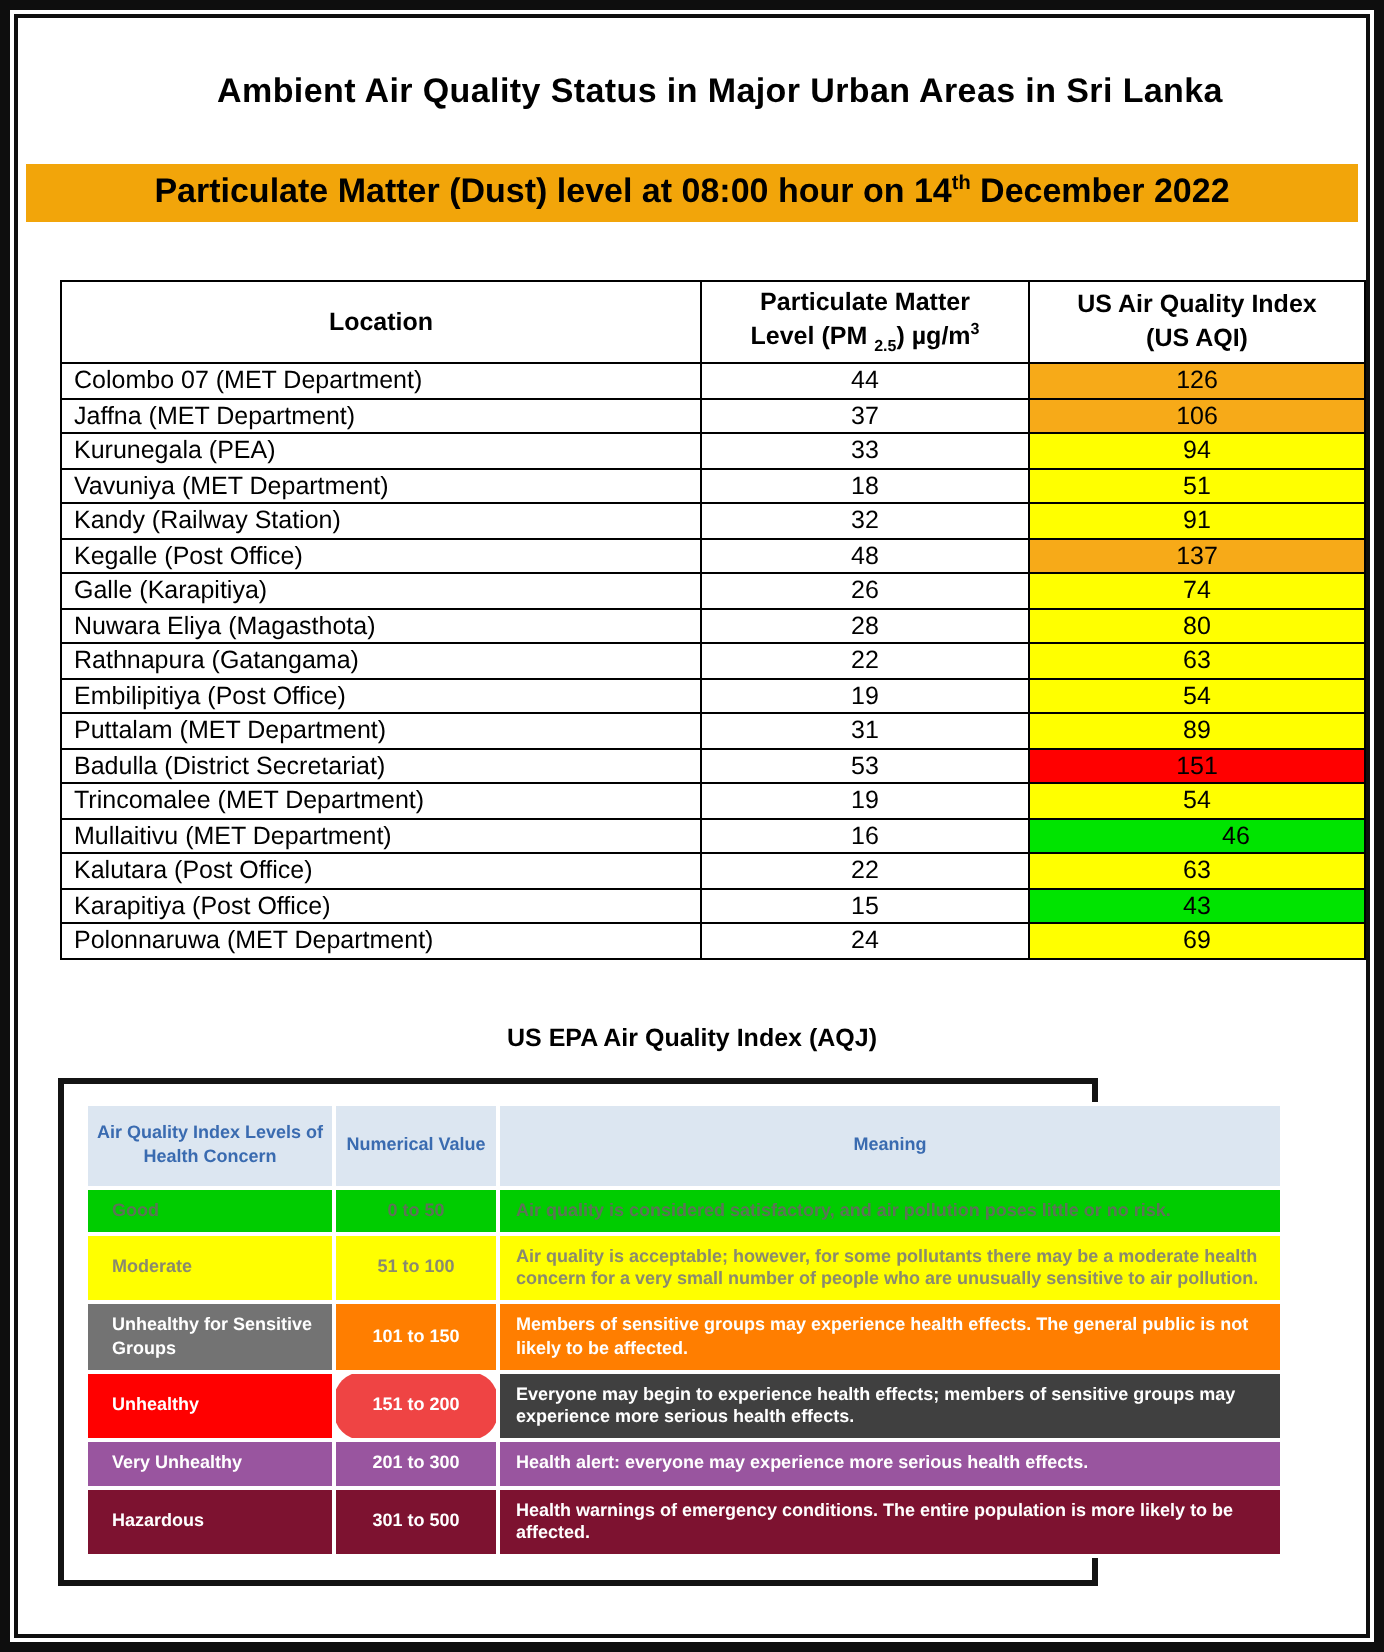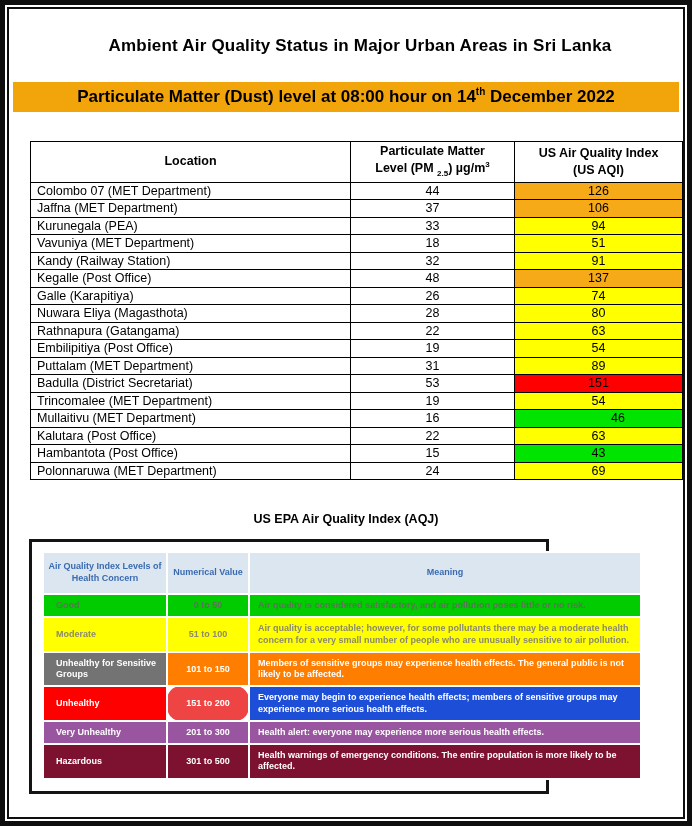--- a/index.html
+++ b/index.html
@@ -158,21 +158,21 @@
             <td class="loc">Mullaitivu (MET Department)</td>
             <td class="num">16</td>
             <td class="num" style="background: rgb(0, 228, 0); padding-left: 45px;">46</td>
           </tr>
           <tr>
             <td class="loc">Kalutara (Post Office)</td>
             <td class="num">22</td>
             <td class="num" style="background: rgb(255, 255, 0);">63</td>
           </tr>
           <tr>
-            <td class="loc">Hambantota (Post Office)</td>
+            <td class="loc">Karapitiya (Post Office)</td>
             <td class="num">15</td>
             <td class="num" style="background: rgb(0, 228, 0);">43</td>
           </tr>
           <tr>
             <td class="loc">Polonnaruwa (MET Department)</td>
             <td class="num">24</td>
             <td class="num" style="background: rgb(255, 255, 0);">69</td>
           </tr>
         </tbody>
     </table>
@@ -205,21 +205,21 @@
               <td class="mean" style="background: rgb(255, 255, 0); color: rgb(138, 138, 110);">Air quality is acceptable; however, for some pollutants there may be a moderate health concern for a very small number of people who are unusually sensitive to air pollution.</td>
             </tr>
             <tr>
               <td class="lvl" style="background: #737373; color: rgb(255, 255, 255);">Unhealthy for Sensitive Groups</td>
               <td class="rng" style="background: rgb(255, 126, 0); color: rgb(255, 255, 255); margin-left: 37px;">101 to 150</td>
               <td class="mean" style="background: rgb(255, 126, 0); color: rgb(255, 255, 255);">Members of sensitive groups may experience health effects. The general public is not likely to be affected.</td>
             </tr>
             <tr>
               <td class="lvl" style="background: rgb(255, 0, 0); color: rgb(255, 255, 255);">Unhealthy</td>
               <td class="rng" style="background: #ef4444; color: rgb(255, 255, 255); border-radius: 14px;">151 to 200</td>
-              <td class="mean" style="background: #1d4ed8; color: rgb(255, 255, 255);">Everyone may begin to experience health effects; members of sensitive groups may experience more serious health effects.</td>
+              <td class="mean" style="background: #404040; color: rgb(255, 255, 255);">Everyone may begin to experience health effects; members of sensitive groups may experience more serious health effects.</td>
             </tr>
             <tr>
               <td class="lvl" style="background: rgb(153, 85, 159); color: rgb(255, 255, 255);">Very Unhealthy</td>
               <td class="rng" style="background: rgb(153, 85, 159); color: rgb(255, 255, 255);">201 to 300</td>
               <td class="mean" style="background: rgb(153, 85, 159); color: rgb(255, 255, 255);">Health alert: everyone may experience more serious health effects.</td>
             </tr>
             <tr>
               <td class="lvl" style="background: rgb(125, 18, 48); color: rgb(255, 255, 255);">Hazardous</td>
               <td class="rng" style="background: rgb(125, 18, 48); color: rgb(255, 255, 255);">301 to 500</td>
               <td class="mean" style="background: rgb(125, 18, 48); color: rgb(255, 255, 255);">Health warnings of emergency conditions. The entire population is more likely to be affected.</td>

